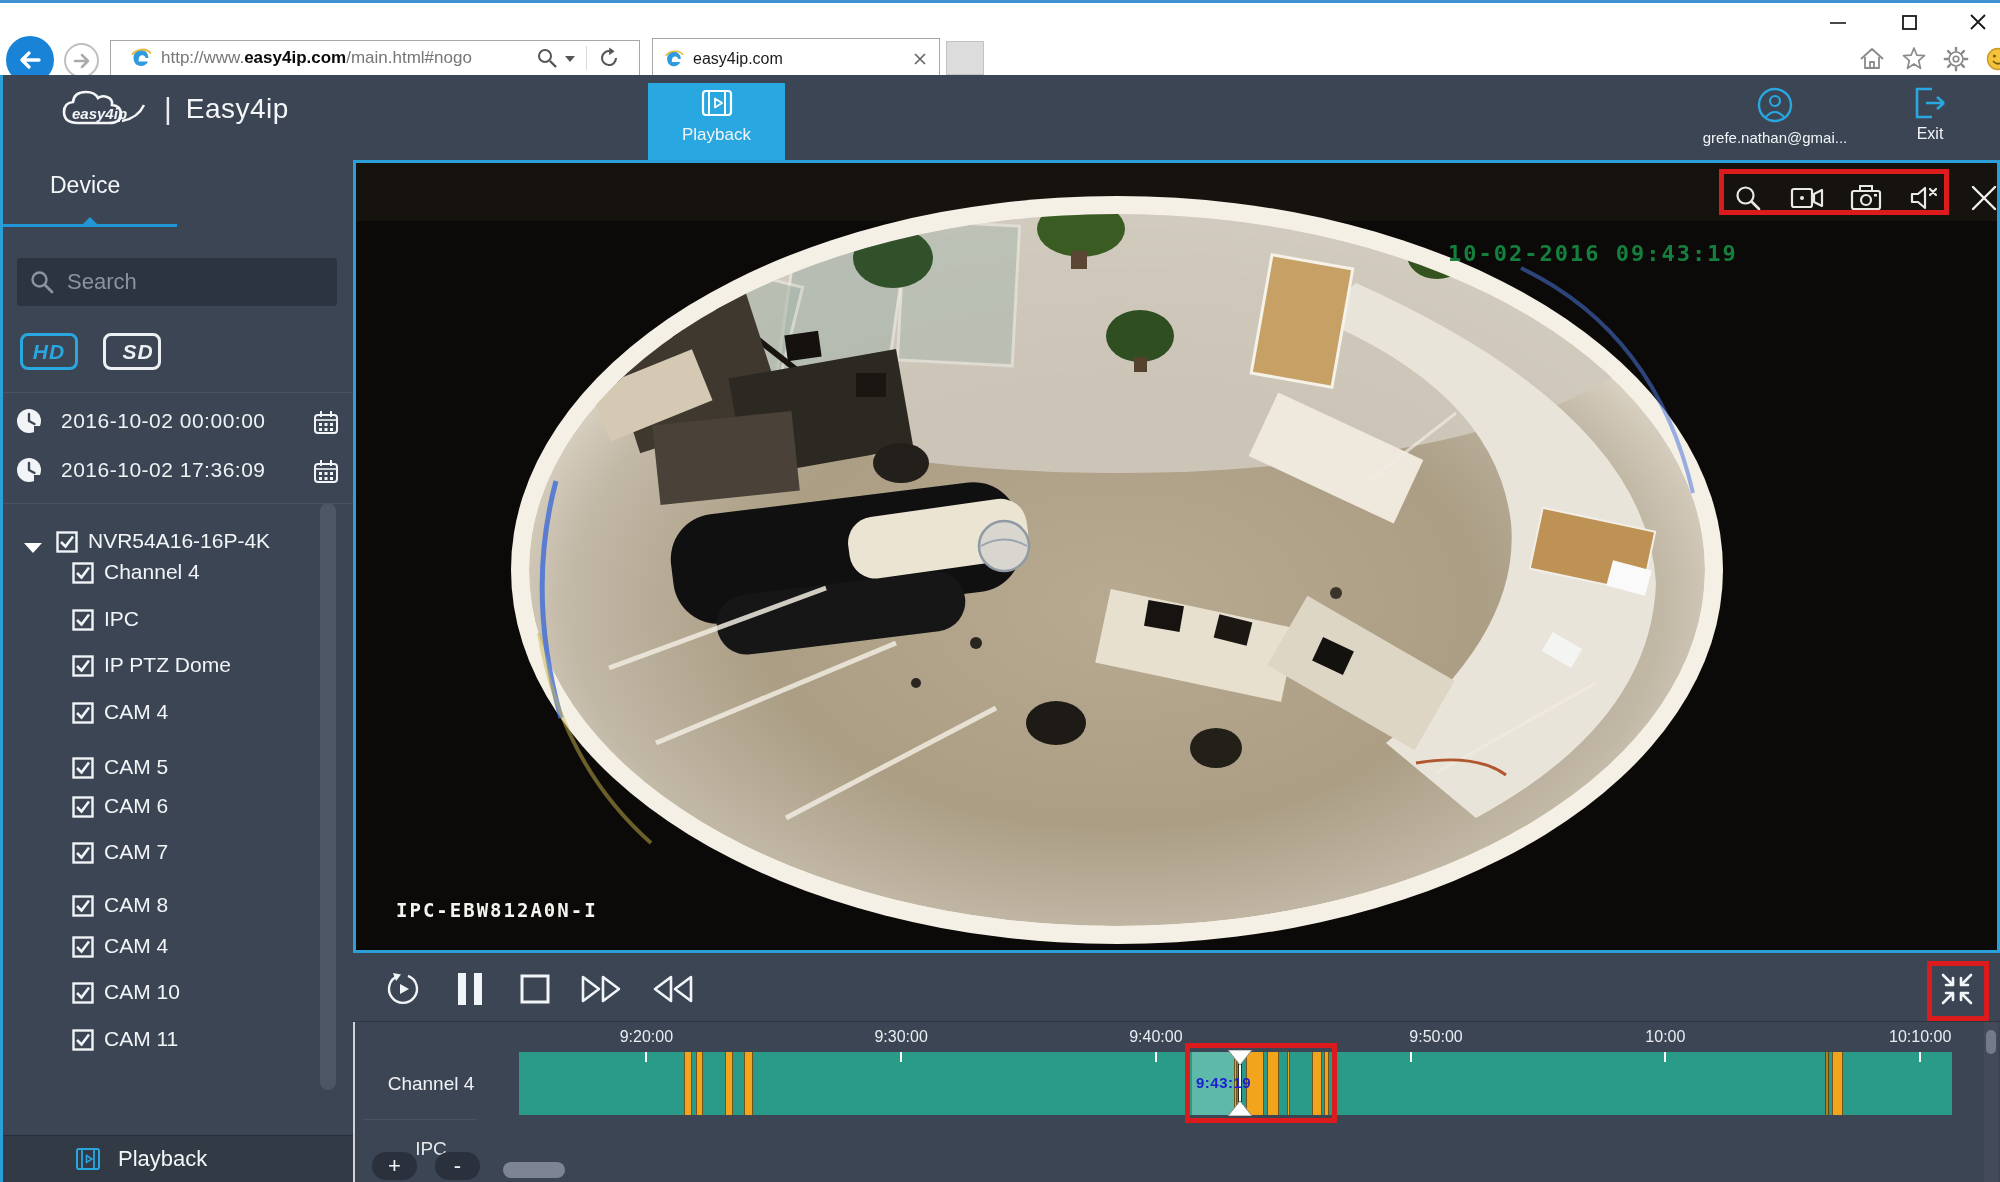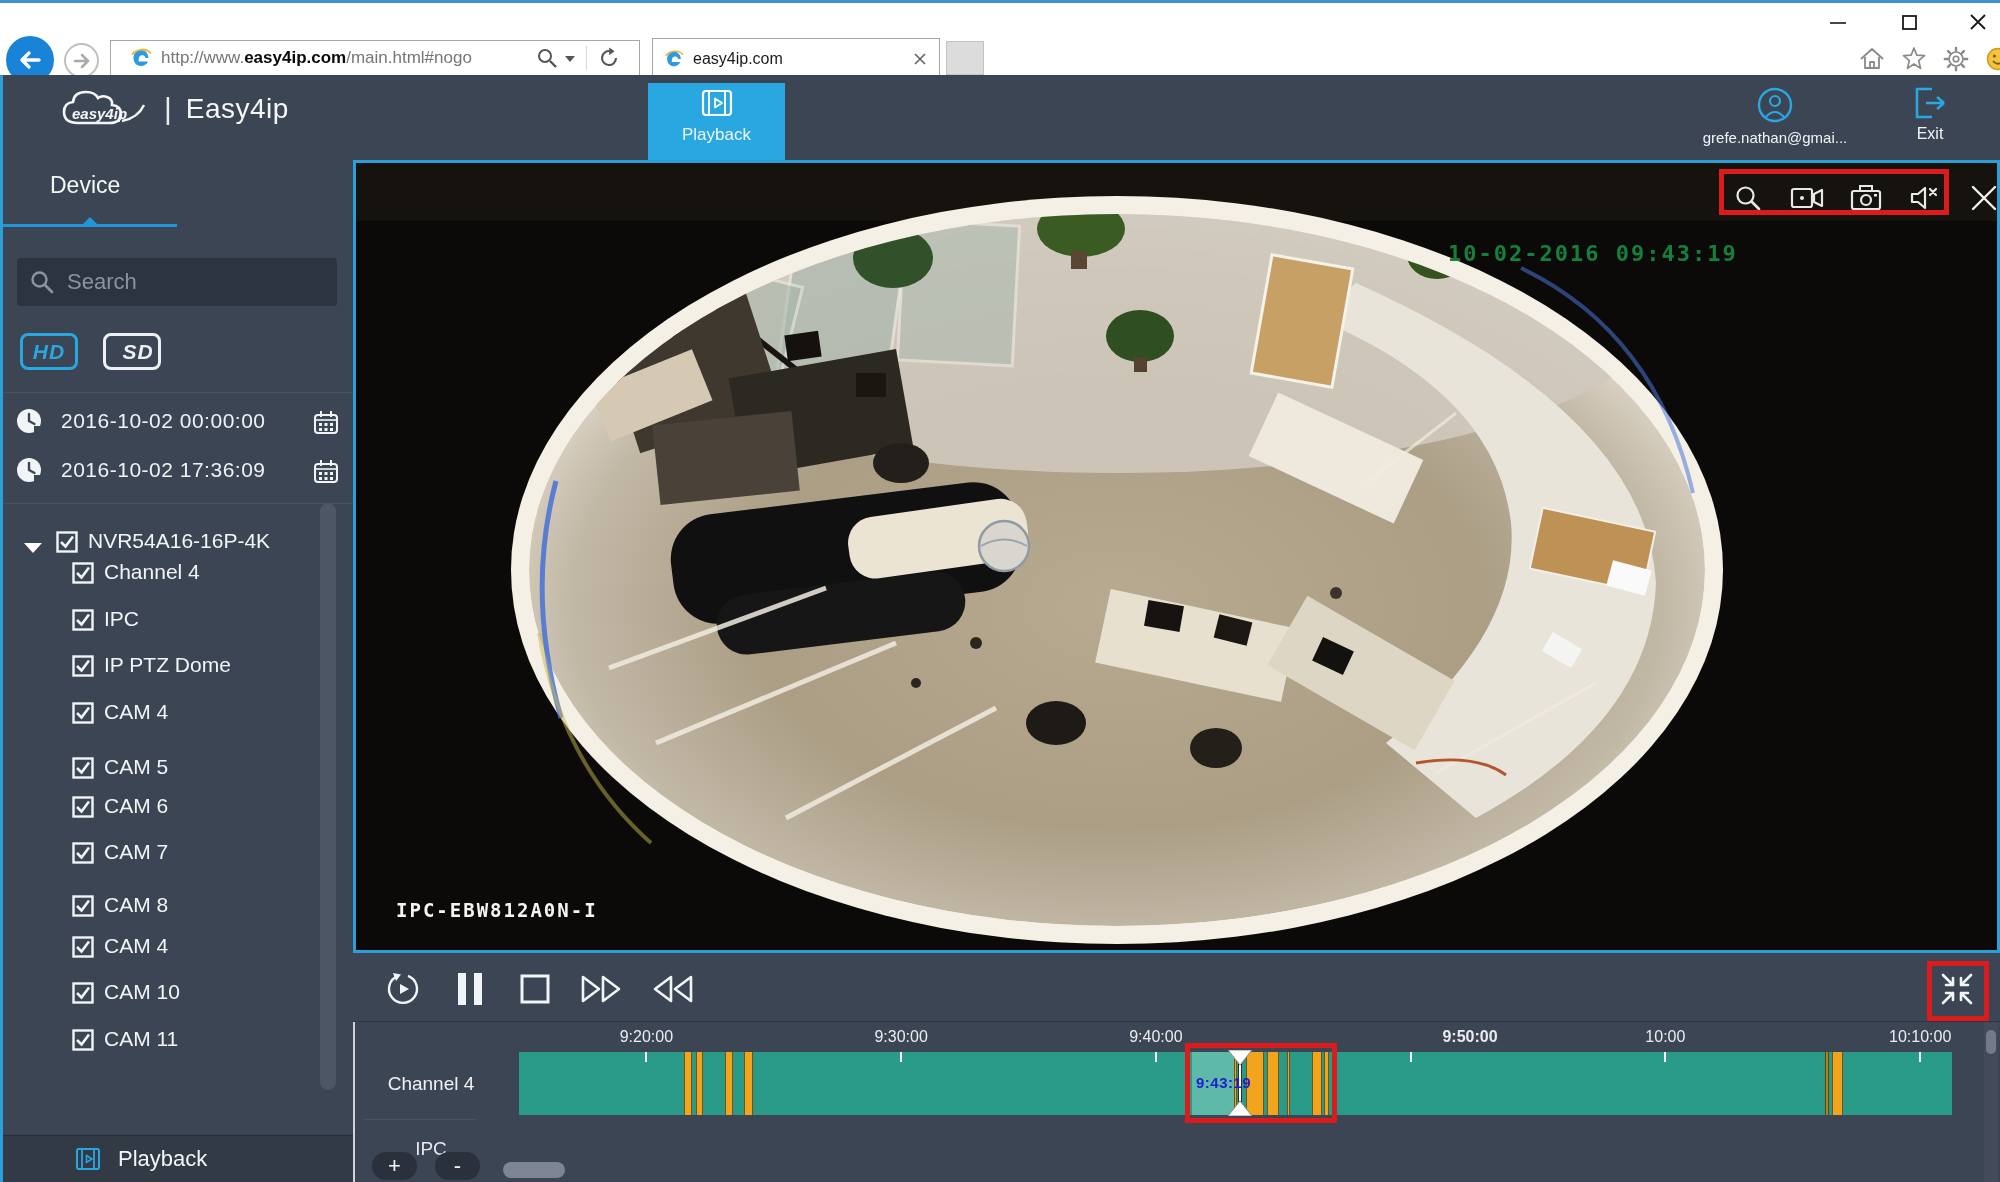--- a/index.html
+++ b/index.html
@@ -646,21 +646,21 @@
     <div class="tl-zoom-btn" id="tl-zoom-out">-</div>
     <div id="tl-hscroll"></div>
     <div id="tl-vtrack"></div>
     <div id="tl-vthumb"></div>
   <div class="tl-ticklabel" style="left: 291.378px;">9:20:00</div>
       <div class="tl-tickmark" style="left: 290.378px;"></div>
       <div class="tl-ticklabel" style="left: 546.133px;">9:30:00</div>
       <div class="tl-tickmark" style="left: 545.133px;"></div>
       <div class="tl-ticklabel" style="left: 800.889px;">9:40:00</div>
       <div class="tl-tickmark" style="left: 799.889px;"></div>
-      <div class="tl-ticklabel" style="left: 1115px; font-weight: bold;">9:50:00</div>
+      <div class="tl-ticklabel" style="left: 1081px;">9:50:00</div>
       <div class="tl-tickmark" style="left: 1054.64px;"></div>
       <div class="tl-ticklabel" style="left: 1310.4px;">10:00</div>
       <div class="tl-tickmark" style="left: 1309.4px;"></div>
       <div class="tl-ticklabel" style="left: 1565.16px;">10:10:00</div>
       <div class="tl-tickmark" style="left: 1564.16px;"></div>
     </div>
 
   <div class="annotation" id="anno-toolbar"></div>
   <div class="annotation" id="anno-playhead"></div>
   <div class="annotation" id="anno-shrink"></div>

